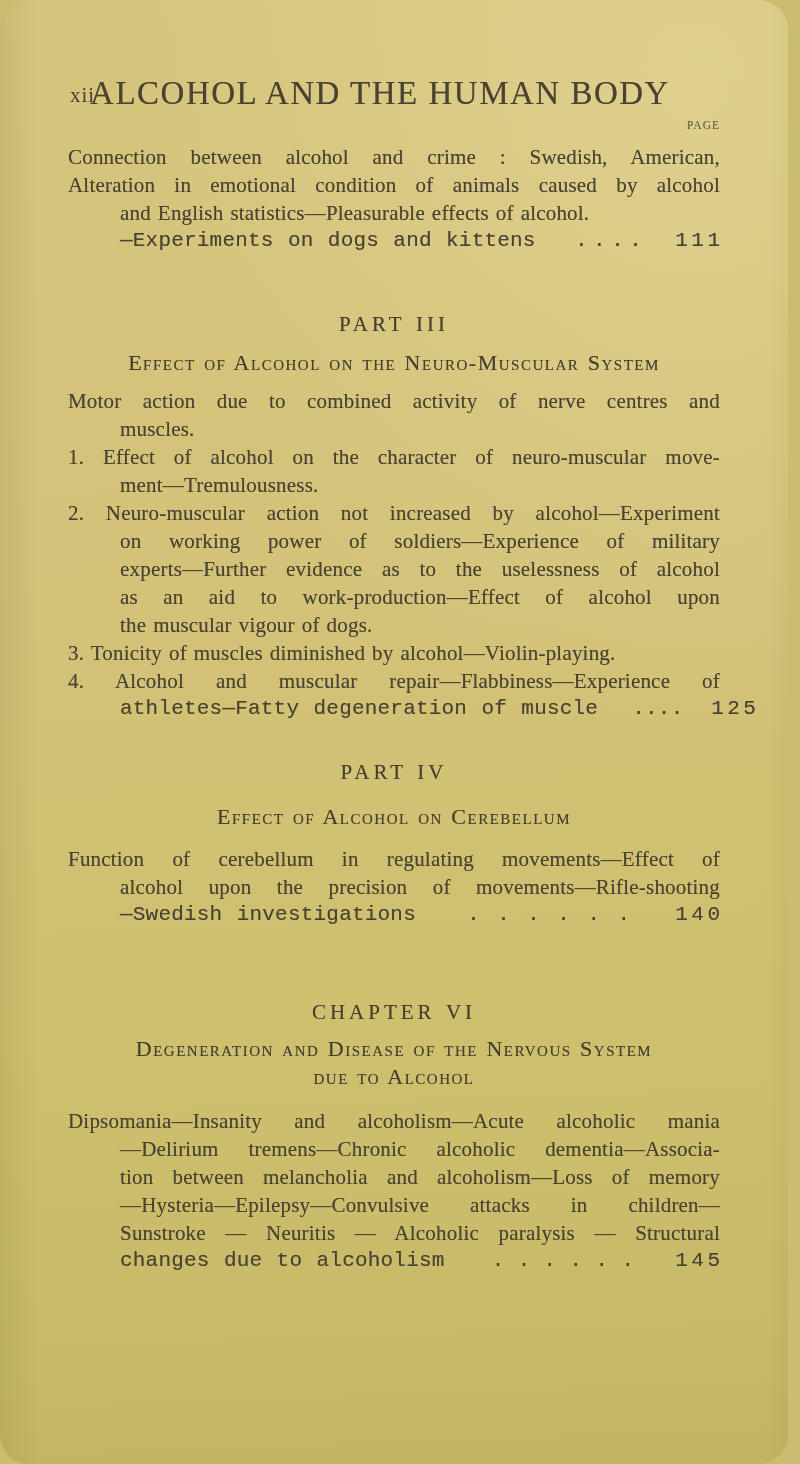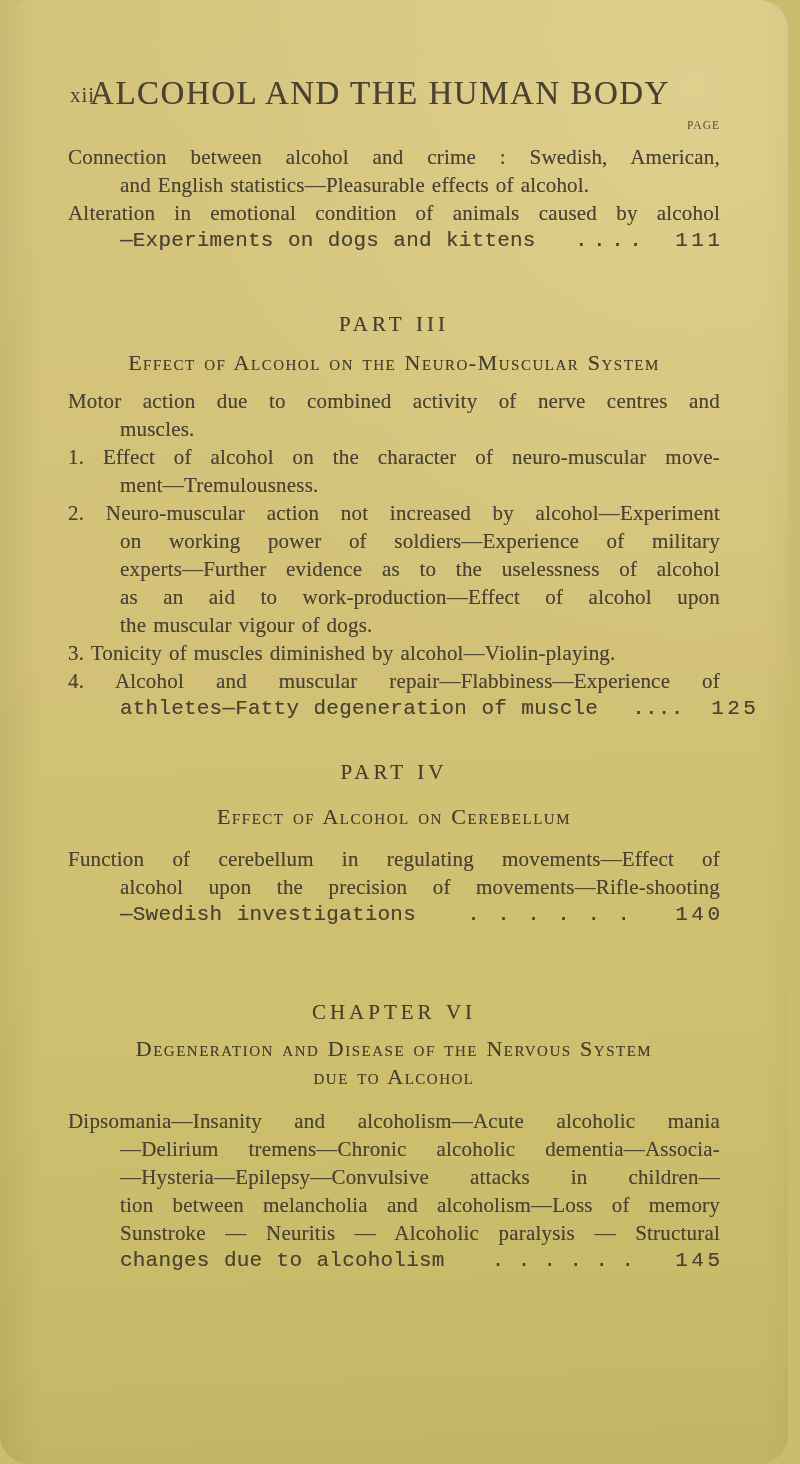--- a/index.html
+++ b/index.html
@@ -70,22 +70,22 @@
 <body>
 
 <div class="page">
   <div class="hdr">
     <span class="folio">xii</span>
     <h1 class="running-title">ALCOHOL AND THE HUMAN BODY</h1>
   </div>
   <div class="page-col-label">PAGE</div>
   <div class="toc" id="toc">
       <div class="ln body just">Connection between alcohol and crime : Swedish, American,</div>
+      <div class="ln body just">Alteration in emotional condition of animals caused by alcohol</div>
       <div class="ln body indent">and English statistics—Pleasurable effects of alcohol.</div>
-      <div class="ln body just">Alteration in emotional condition of animals caused by alcohol</div>
       <div class="ln body indent leader">
         <span class="txt">—Experiments on dogs and kittens</span>
         <span class="dots">
           <span>.</span>
           <span>.</span>
           <span>.</span>
           <span>.</span>
         </span>
         <span class="pg">111</span>
       </div>
@@ -126,22 +126,22 @@
           <span>.</span>
           <span>.</span>
         </span>
         <span class="pg">140</span>
       </div>
       <div class="ln part" style="margin-top: 68px;">CHAPTER VI</div>
       <div class="ln smallcaps" style="margin-top: 8px;">Degeneration and Disease of the Nervous System</div>
       <div class="ln smallcaps">due to Alcohol</div>
       <div class="ln body just" style="margin-top: 16px;">Dipsomania—Insanity and alcoholism—Acute alcoholic mania</div>
       <div class="ln body indent just">—Delirium tremens—Chronic alcoholic dementia—Associa-</div>
+      <div class="ln body indent just">tion between melancholia and alcoholism—Loss of memory</div>
       <div class="ln body indent just">—Hysteria—Epilepsy—Convulsive attacks in children—</div>
-      <div class="ln body indent just">tion between melancholia and alcoholism—Loss of memory</div>
       <div class="ln body indent just">Sunstroke — Neuritis — Alcoholic paralysis — Structural</div>
       <div class="ln body indent leader">
         <span class="txt">changes due to alcoholism</span>
         <span class="dots">
           <span>.</span>
           <span>.</span>
           <span>.</span>
           <span>.</span>
           <span>.</span>
           <span>.</span>

